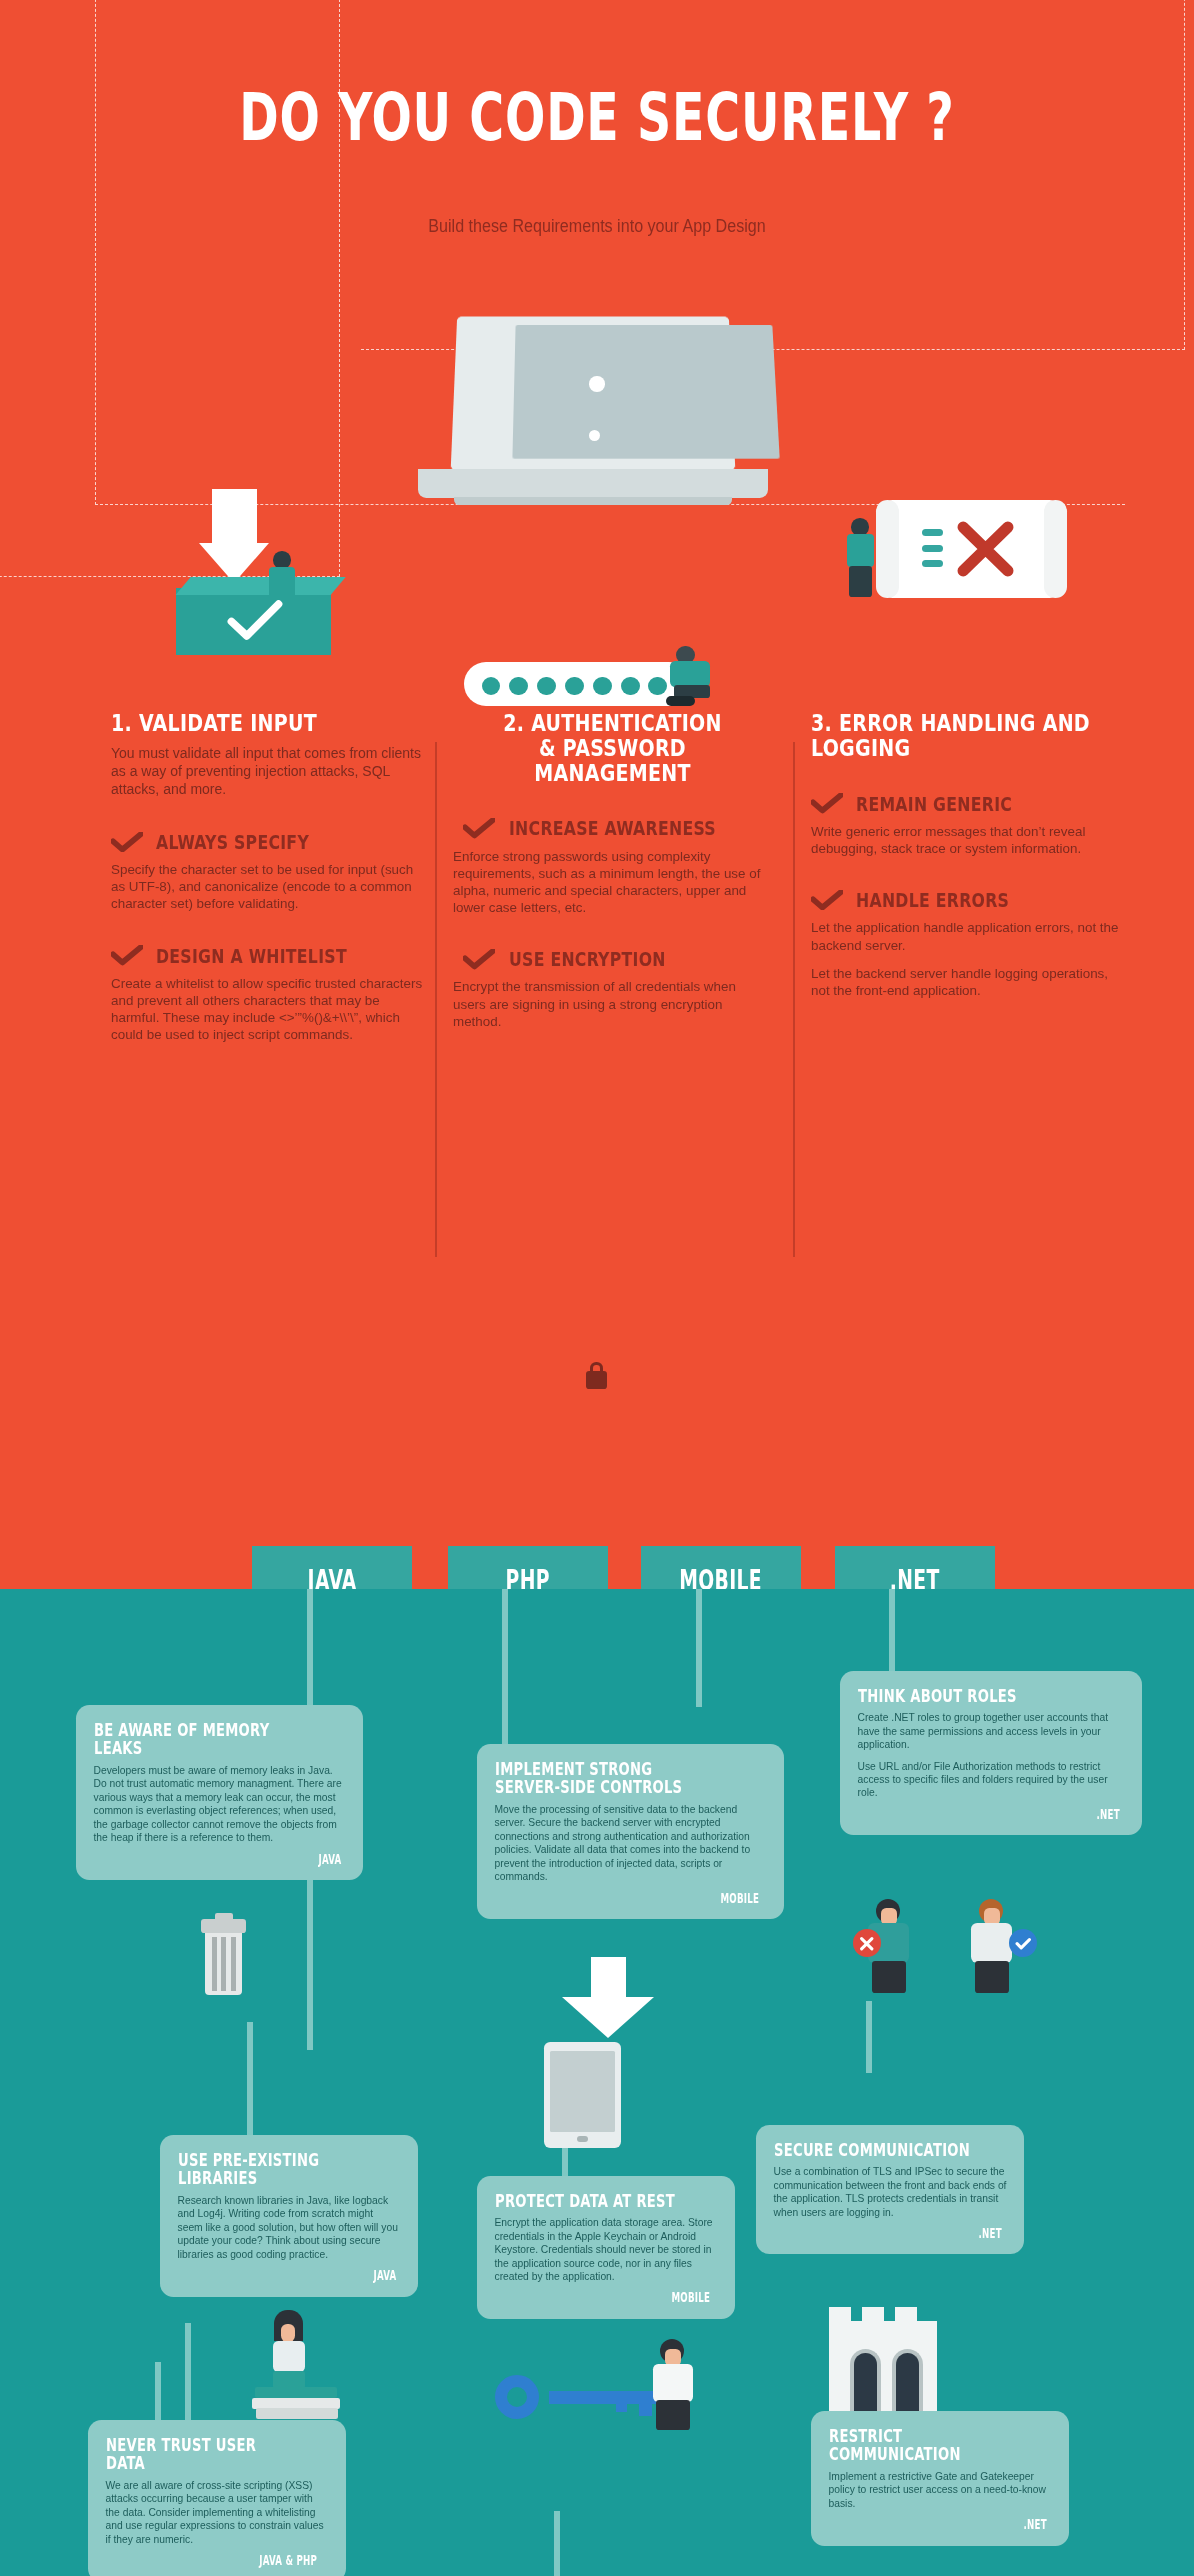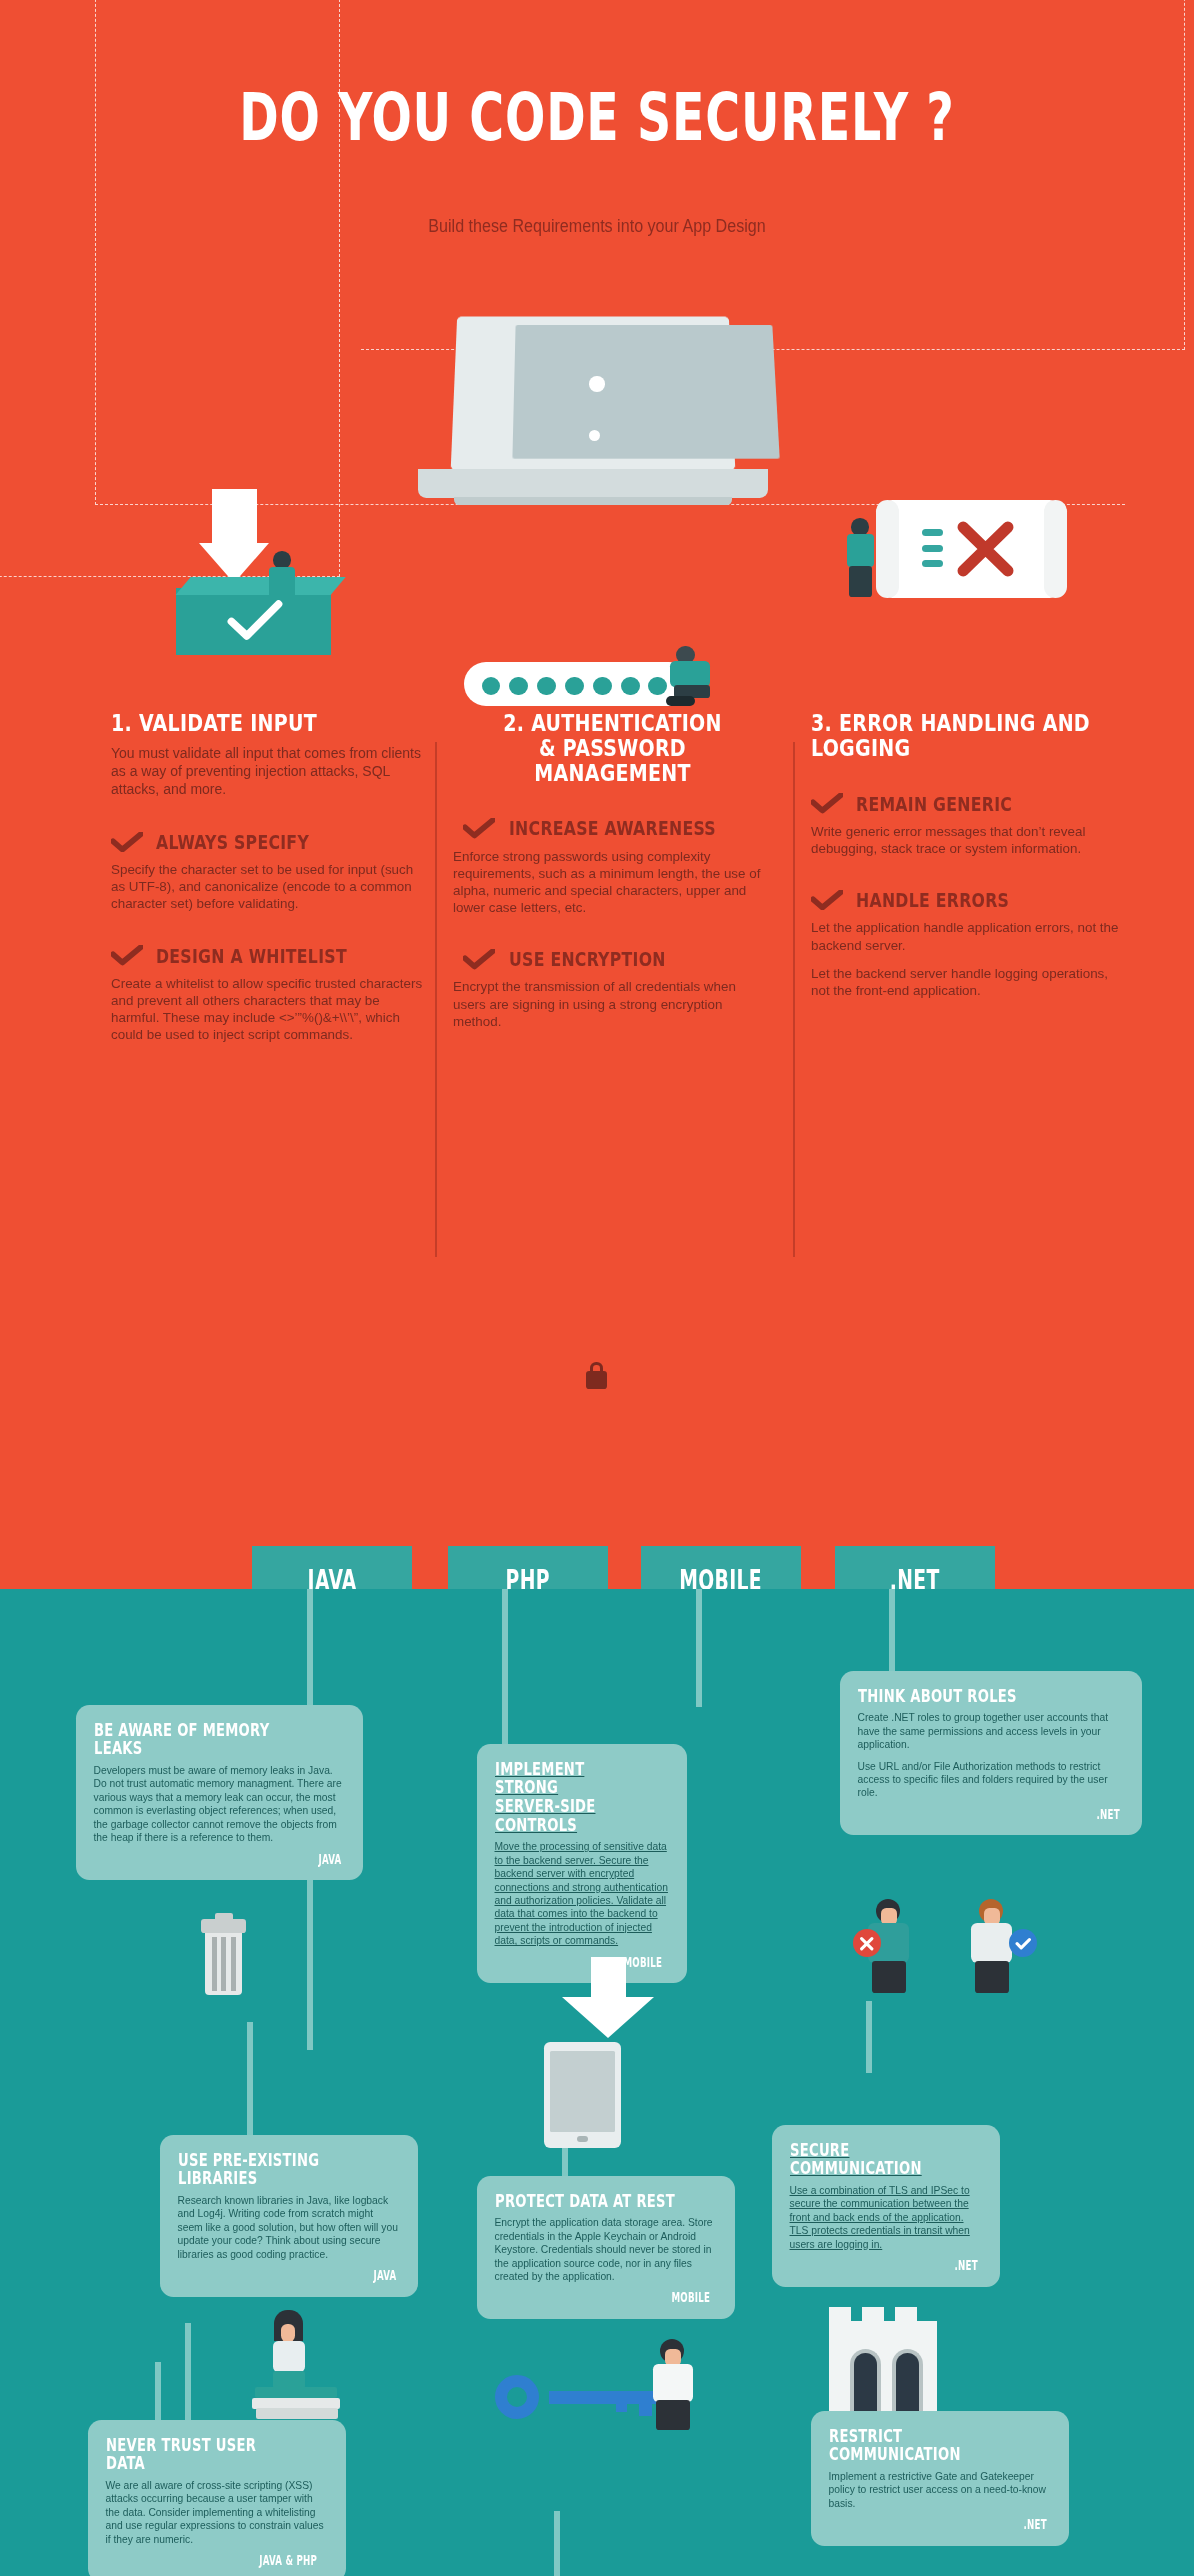--- a/index.html
+++ b/index.html
@@ -368,21 +368,21 @@
       <div style="position:absolute;left:5.2px;top:88px;width:88px;height:11.3px;background:#e6e9e9;border-radius:2.1px;"></div>
       <div style="position:absolute;left:9.3px;top:98px;width:82px;height:11.3px;background:#d3dad9;border-radius:2.1px;"></div>
     </div>
 
     <div class="card" style="left:88px; top:831px; width:258px;">
       <div class="card-title">NEVER TRUST USER DATA</div>
       <div class="card-body">We are all aware of cross-site scripting (XSS) attacks occurring because a user tamper with the data. Consider implementing a whitelisting and use regular expressions to constrain values if they are numeric.</div>
       <div class="card-tag"><span>JAVA &amp; PHP</span></div>
     </div>
 
-    <div class="card" style="left:477px; top:155px; width:210px;text-decoration:underline;">
+    <div class="card" style="left:477px; top:155px; width:307px;">
       <div class="card-title">
         <div>IMPLEMENT STRONG</div>
         <div>SERVER-SIDE CONTROLS</div>
       </div>
       <div class="card-body">Move the processing of sensitive data to the backend server. Secure the backend server with encrypted connections and strong authentication and authorization policies. Validate all data that comes into the backend to prevent the introduction of injected data, scripts or commands.</div>
       <div class="card-tag"><span>MOBILE</span></div>
     </div>
 
     <div class="white-arrow" style="left:562px; top:368px; width:93px; height:82px;">
       <div style="position:absolute;left:29px;top:0;width:35px;height:42px;background:#ffffff;"></div>
@@ -433,21 +433,21 @@
       <div style="position:absolute;left:134px;top:15.5px;width:24px;height:24px;border-radius:50%;background:#b5652c;"></div>
       <div style="position:absolute;left:139px;top:25px;width:15.5px;height:16.5px;background:#f0b998;border-radius:5.2px;"></div>
       <div style="position:absolute;left:126px;top:40px;width:41px;height:40px;background:#e9eeef;border-radius:6.2px;"></div>
       <div style="position:absolute;left:130px;top:78px;width:34px;height:32px;background:#2c3137;border-radius:3.1px;"></div>
       <div style="position:absolute;left:164px;top:46px;width:28px;height:28px;border-radius:50%;background:#2f7fd0;"></div>
       <svg style="position:absolute;left:170px;top:54px;" width="16.5" height="13.4" viewBox="0 0 32 26">
           <path d="M4 13 L12 21 L28 5" fill="none" stroke="#ffffff" stroke-width="6" stroke-linecap="round" stroke-linejoin="round"></path>
         </svg>
     </div>
 
-    <div class="card" style="left:772px; top:536px; width:228px;text-decoration:underline;">
+    <div class="card" style="left:756px; top:536px; width:268px;">
       <div class="card-title">SECURE COMMUNICATION</div>
       <div class="card-body">Use a combination of TLS and IPSec to secure the communication between the front and back ends of the application. TLS protects credentials in transit when users are logging in.</div>
       <div class="card-tag"><span>.NET</span></div>
     </div>
 
     <div class="ill" style="left:819px; top:716px; width:129px; height:113px;">
       <div style="position:absolute;left:10.3px;top:15.5px;width:108px;height:93px;background:#f1f4f4;"></div>
       <div style="position:absolute;left:10.3px;top:2.1px;width:21.6px;height:17.5px;background:#f1f4f4;"></div>
       <div style="position:absolute;left:43px;top:2.1px;width:21.6px;height:17.5px;background:#f1f4f4;"></div>
       <div style="position:absolute;left:76px;top:2.1px;width:21.6px;height:17.5px;background:#f1f4f4;"></div>

